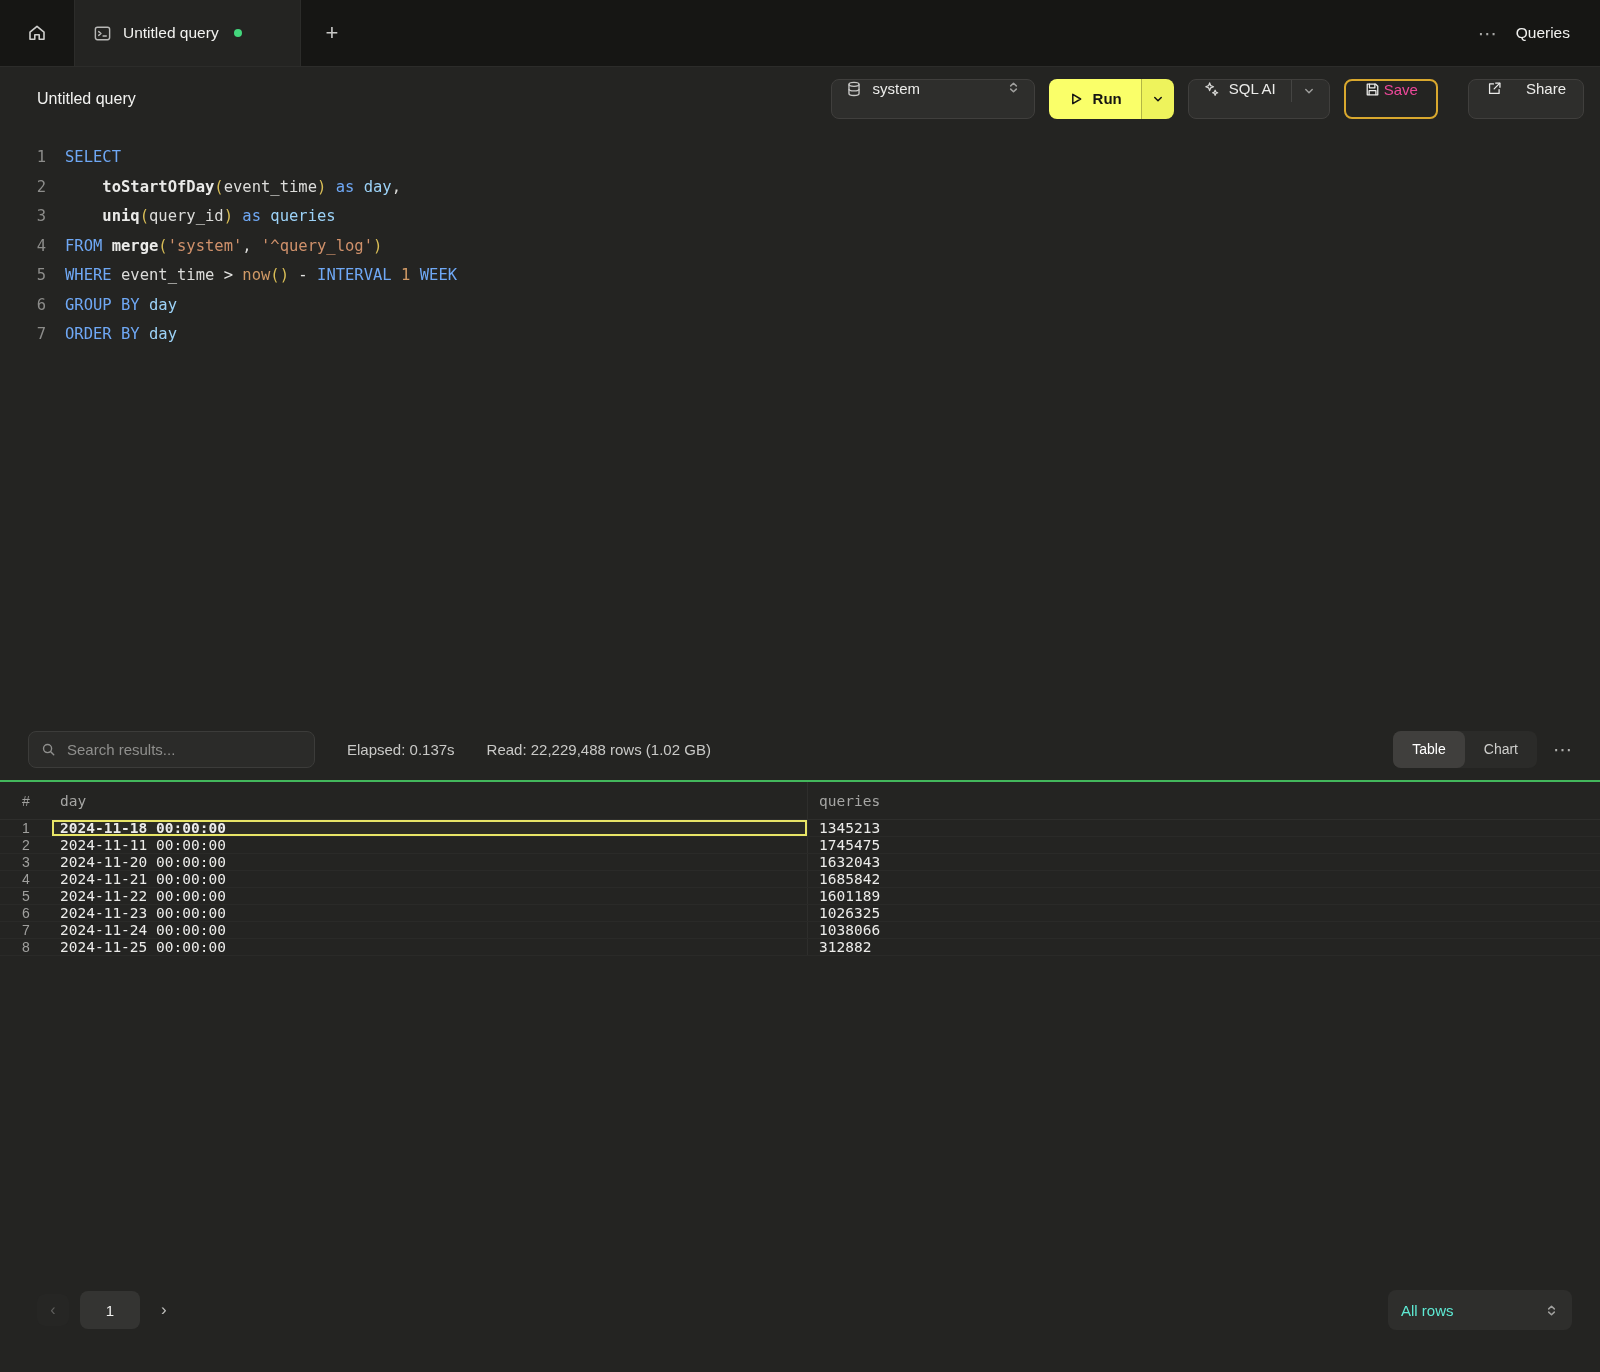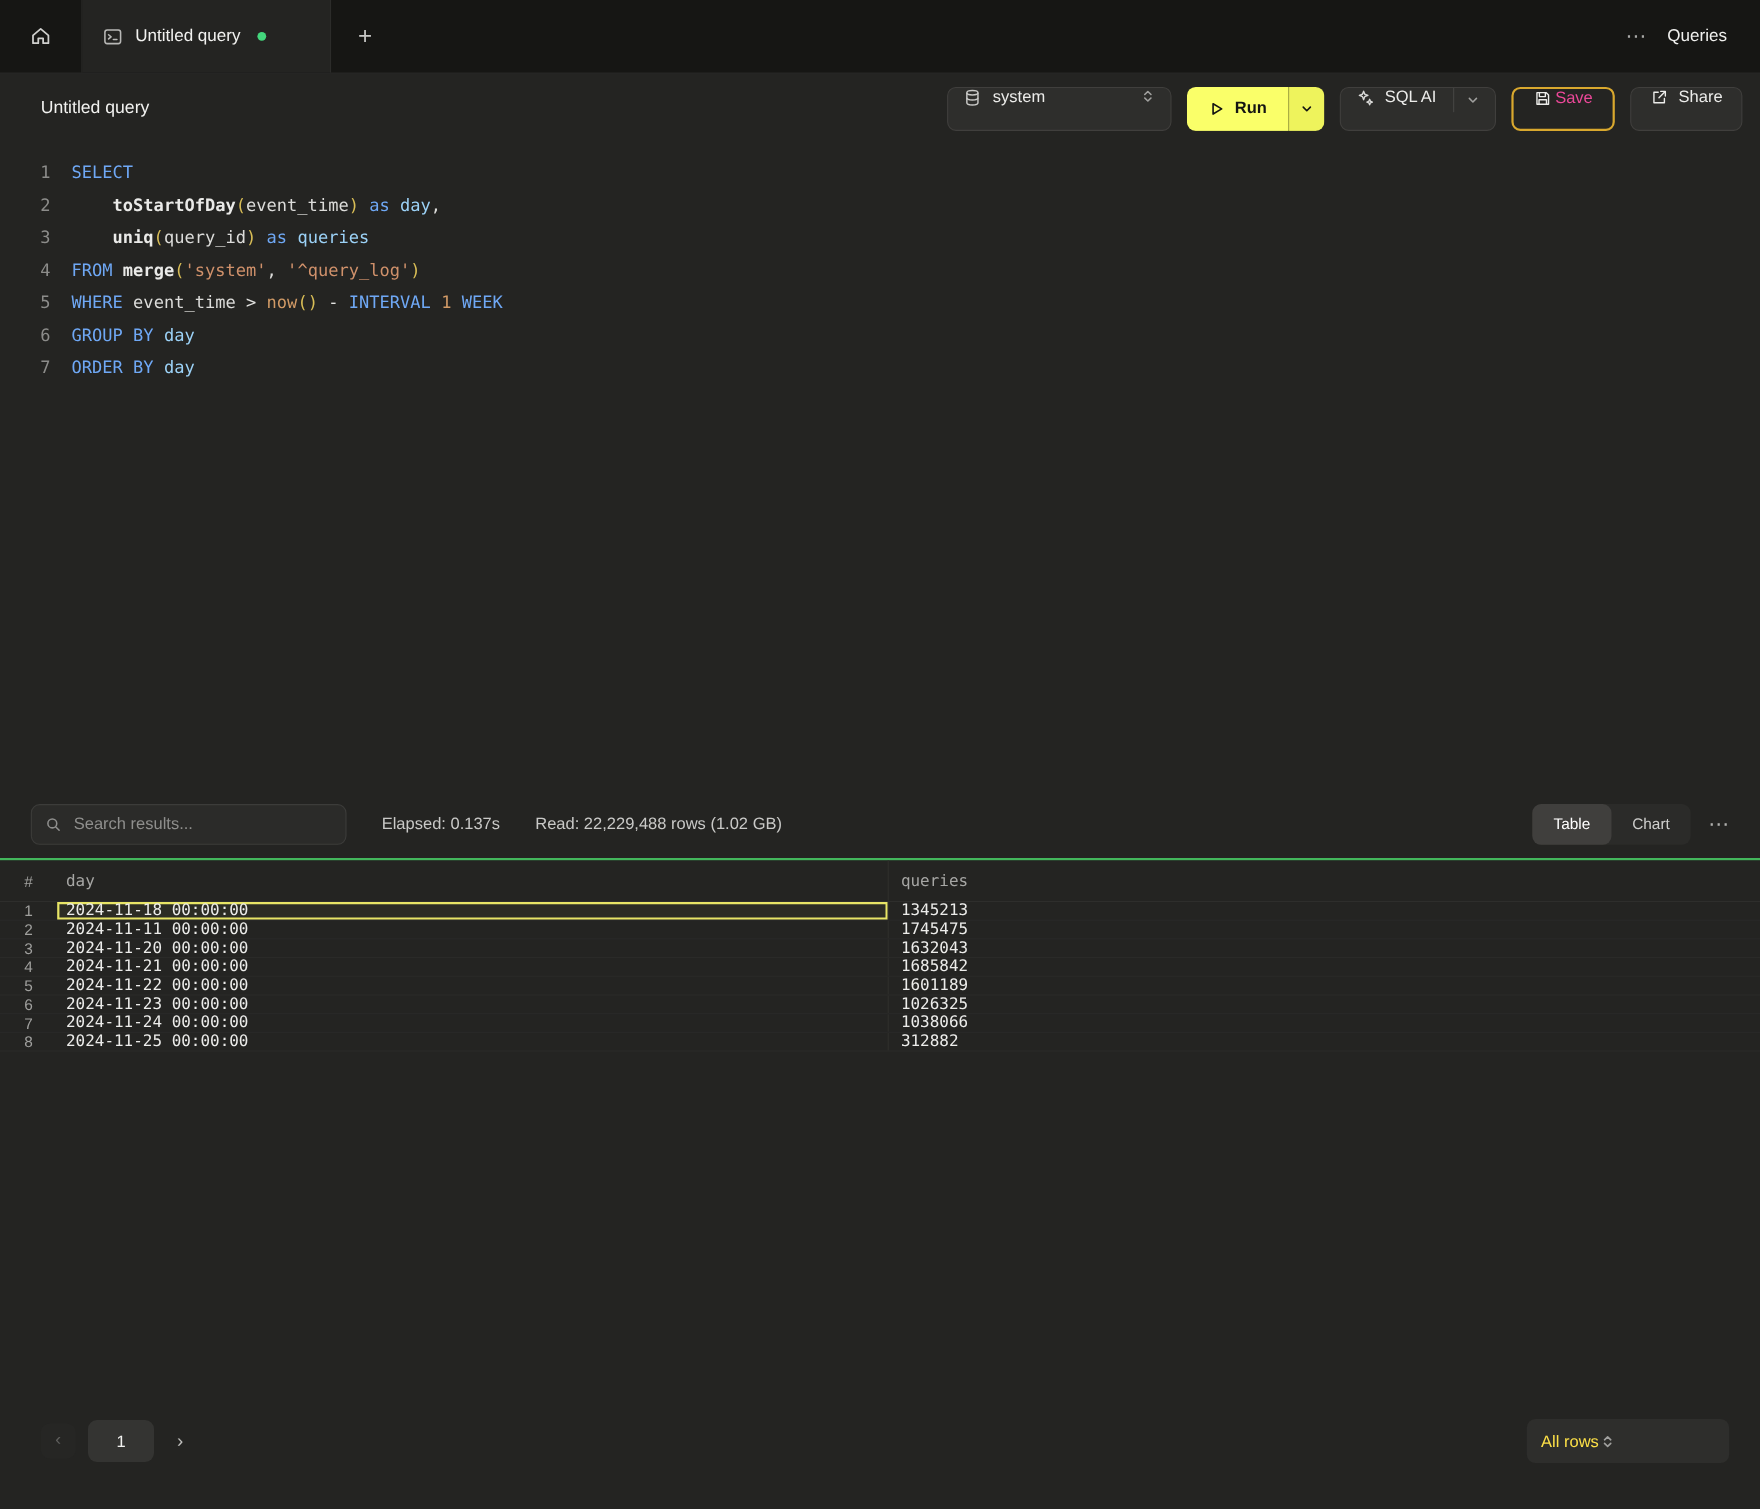--- a/index.html
+++ b/index.html
@@ -67,21 +67,21 @@
   .run-chevron {
     width:33px; display:flex; align-items:center; justify-content:center;
     background:#eef35c; border-left:1px solid rgba(0,0,0,0.25); color:#151513;
   }
   .sqlai { padding:0 13px; gap:9px; }
   .sqlai .chev { margin-left:6px; padding-left:10px; border-left:1px solid #454543; height:22px; display:flex; align-items:center; color:#a0a09e; }
   .save-btn {
     padding:0 18px; gap:3px; background:transparent;
     border:2px solid var(--save-border); color:#ec4899;
   }
-  .share-btn { padding:0 17px; gap:9px; }
+  .share-btn { padding:0 17px; gap:23px;margin-left:16px; }
 
   
   .editor {
     flex:0 0 588px; padding-top:13px;
     font-family:"DejaVu Sans Mono","Liberation Mono",monospace;
     font-size:15.5px; overflow:hidden;
   }
   .code-line { display:flex; line-height:29.5px; white-space:pre; }
   .ln { flex:0 0 46px; text-align:right; color:#8c8c8a; }
   .code { padding-left:19px; }
@@ -135,20 +135,21 @@
   }
   .c-idx {
     flex:0 0 52px; display:flex; align-items:center; justify-content:center;
     font-family:"Liberation Sans",sans-serif; font-size:14px; color:#a0a09e;
   }
   .c-day { flex:0 0 755px; display:flex; align-items:center; padding-left:8px; }
   .c-q { flex:1; display:flex; align-items:center; padding-left:11px; border-left:1px solid #2e2e2c; }
   .trow .c-day.selected {
     box-shadow: inset 0 0 0 2px var(--sel-border);
     background:rgba(250,255,105,0.04);
+    font-weight:bold;
   }
 
   .table-spacer { flex:1 1 auto; }
 
   
   .footer {
     flex:0 0 70px; margin-bottom:27px;
     display:flex; align-items:center; padding:0 28px 0 37px;
   }
   .footer-left { flex:1; font-size:15px; color:#dcdcda; }
@@ -160,22 +161,22 @@
   }
   .pg-page {
     width:60px; height:38px; border-radius:8px; background:#343432;
     display:flex; align-items:center; justify-content:center;
     color:#f2f2f0; font-size:15px; cursor:pointer;
   }
   .pg-next { color:#c0c0be; font-size:17px; padding-left:10px; cursor:pointer; }
   .footer-right { flex:1; display:flex; justify-content:flex-end; }
   .rows-select {
     min-width:184px; height:40px; background:#2e2e2c; border-radius:8px;
-    display:flex; align-items:center; justify-content:flex-start;
-    padding:0 13px; font-size:15px; color:#fde047; cursor:pointer;
+    display:flex; align-items:center; justify-content:space-between;
+    padding:0 13px; font-size:15px; color:#5eead4; cursor:pointer;
   }
 </style>
 </head>
 <body style="--yellow: #faff69; --save-border: #d9a82e; --green-line: #43b75c; --sel-border: #e8e566;">
 
 <div class="tabbar">
   <div class="tab-home">
     <span>
       <svg width="20" height="20" viewBox="0 0 20 20" fill="none" stroke="currentColor" stroke-width="1.6" stroke-linejoin="round" stroke-linecap="round">
         <path d="M3 9.2 L10 3.3 L17 9.2 V16.3 H12.2 V11.8 H7.8 V16.3 H3 Z"></path>

